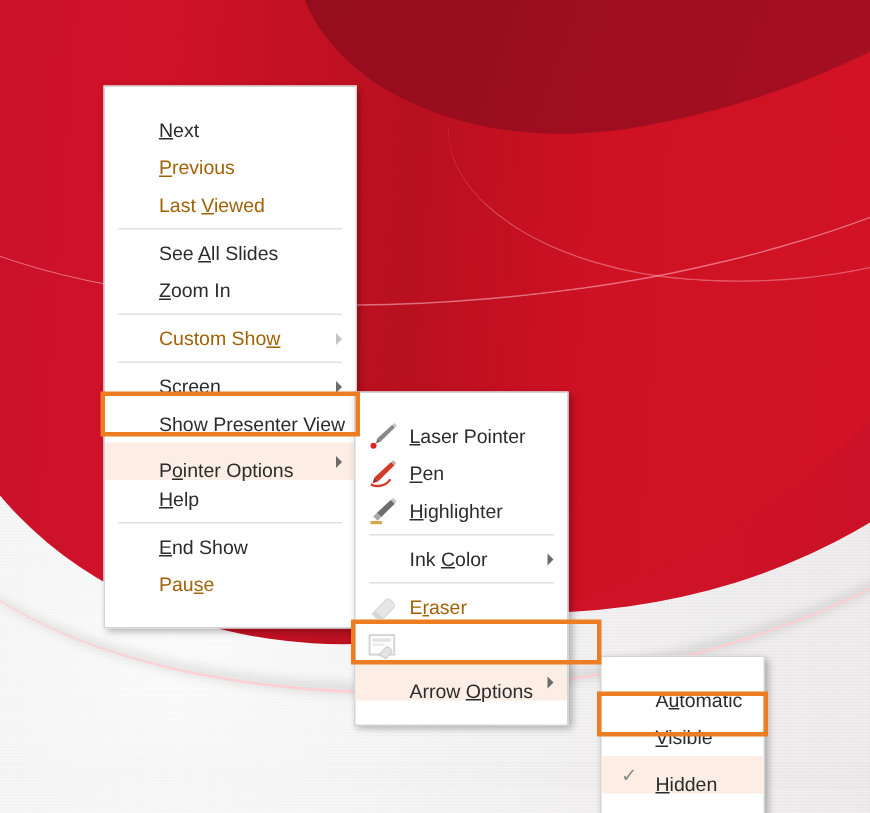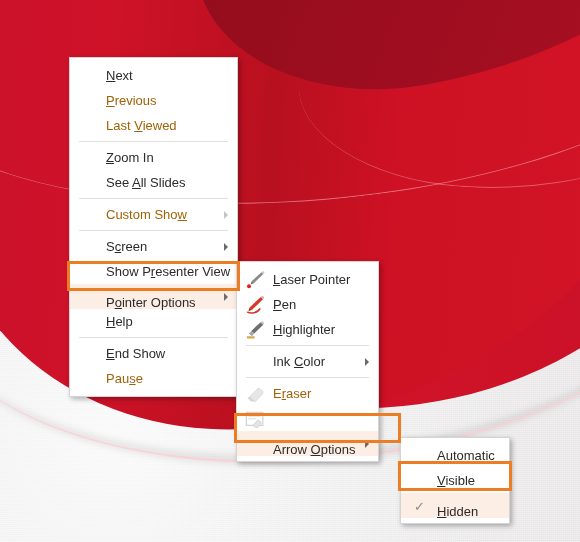--- a/index.html
+++ b/index.html
@@ -80,21 +80,21 @@
     transform: rotate(-4deg);
     filter: blur(3px);
   }
 
   
   .menu {
     position:absolute;
     background:#ffffff;
     border:1px solid #d4d4d4;
     box-shadow: 2px 2px 5px rgba(0,0,0,.30);
-    padding: 5px 0;
+    padding: 16px 0;
     font-size: 13px;
     color:#2b2b2b;
     z-index: 10;
   }
   #menu-main   { left:69px;  top:57px;  width:169px; }
   #menu-pointer{ left:236px; top:261px; width:143px; }
   #menu-arrow  { left:400px; top:437px; width:110px; }
 
   .mi {
     position:relative;
@@ -166,24 +166,24 @@
       <span><span class="u">N</span>ext</span>
     </div>
     <div class="mi disabled">
       <span><span class="u">P</span>revious</span>
     </div>
     <div class="mi disabled">
       <span>Last <span class="u">V</span>iewed</span>
     </div>
     <div class="sep"></div>
     <div class="mi">
+      <span>See <span class="u">A</span>ll Slides</span>
+    </div>
+    <div class="mi">
       <span><span class="u">Z</span>oom In</span>
-    </div>
-    <div class="mi">
-      <span>See <span class="u">A</span>ll Slides</span>
     </div>
     <div class="sep"></div>
     <div class="mi disabled">
       <span>Custom Sho<span class="u">w</span></span>
       <span class="arrow"></span>
     </div>
     <div class="sep"></div>
     <div class="mi">
       <span>S<span class="u">c</span>reen</span>
       <span class="arrow"></span>

